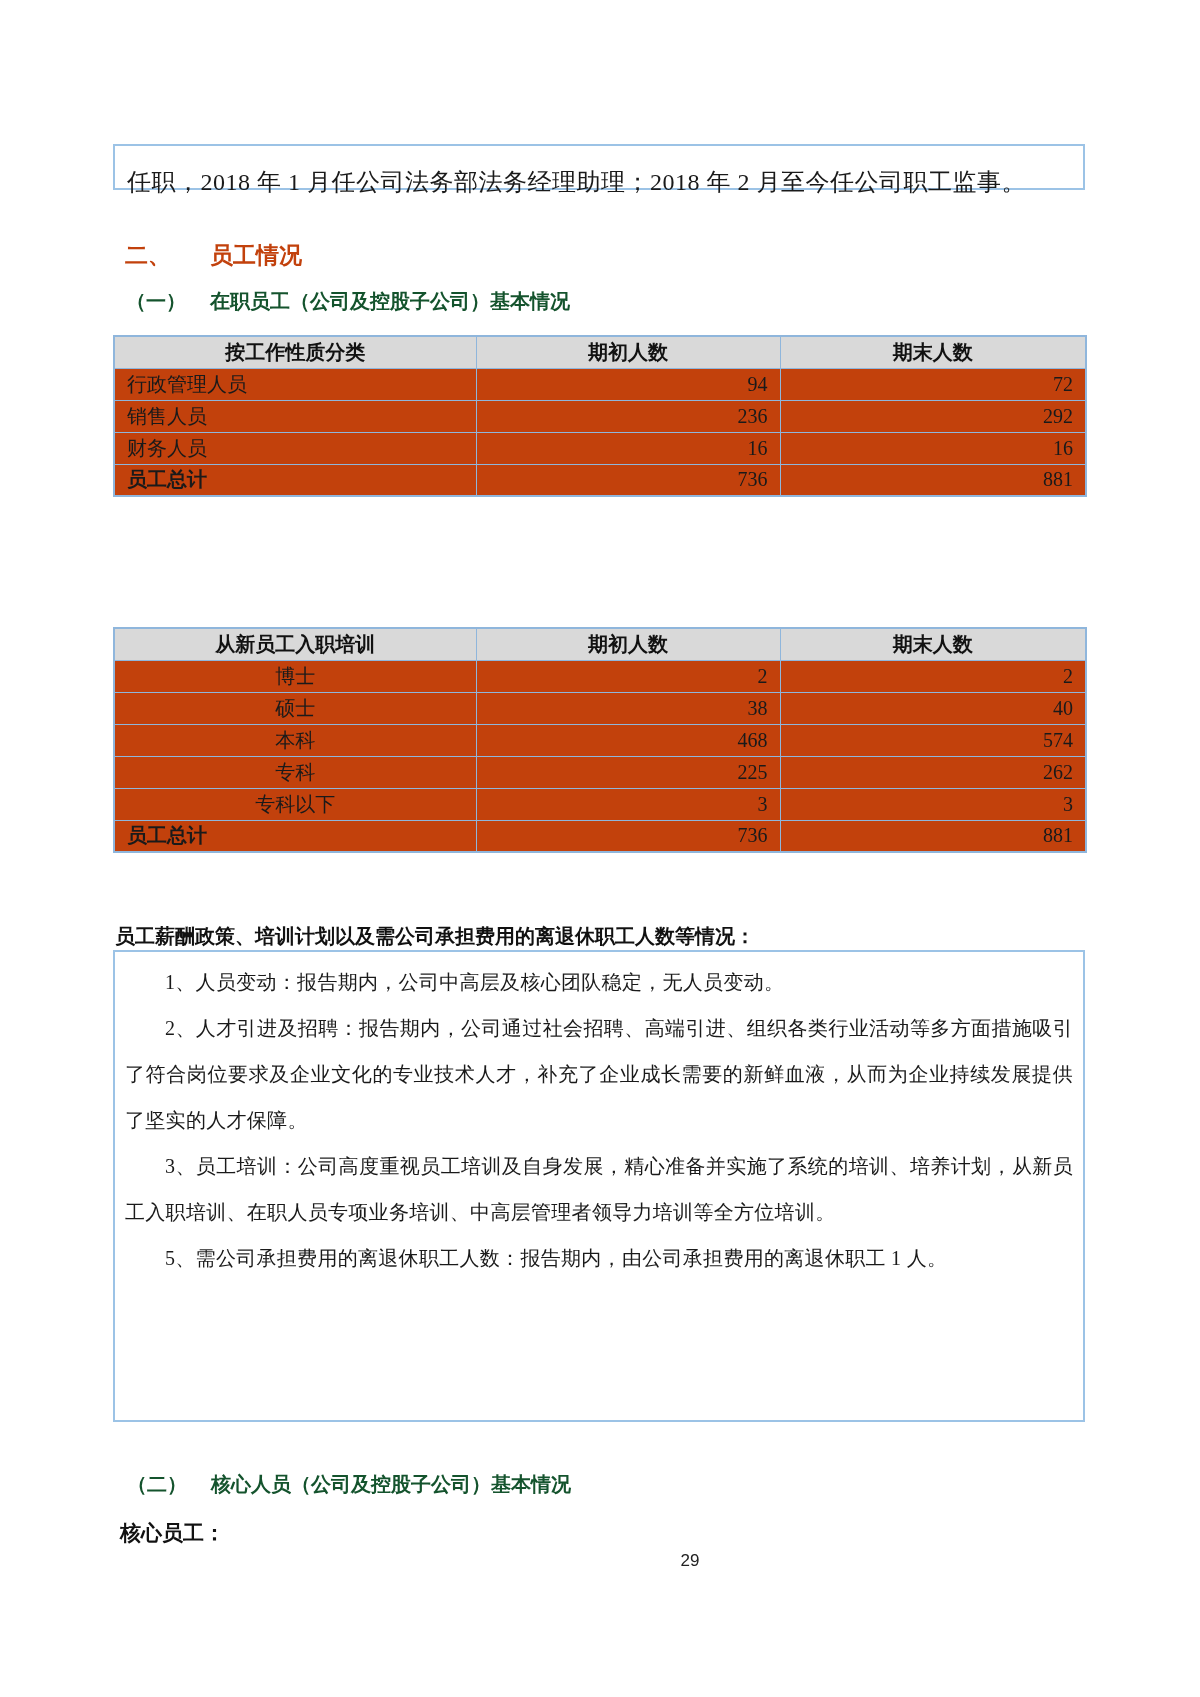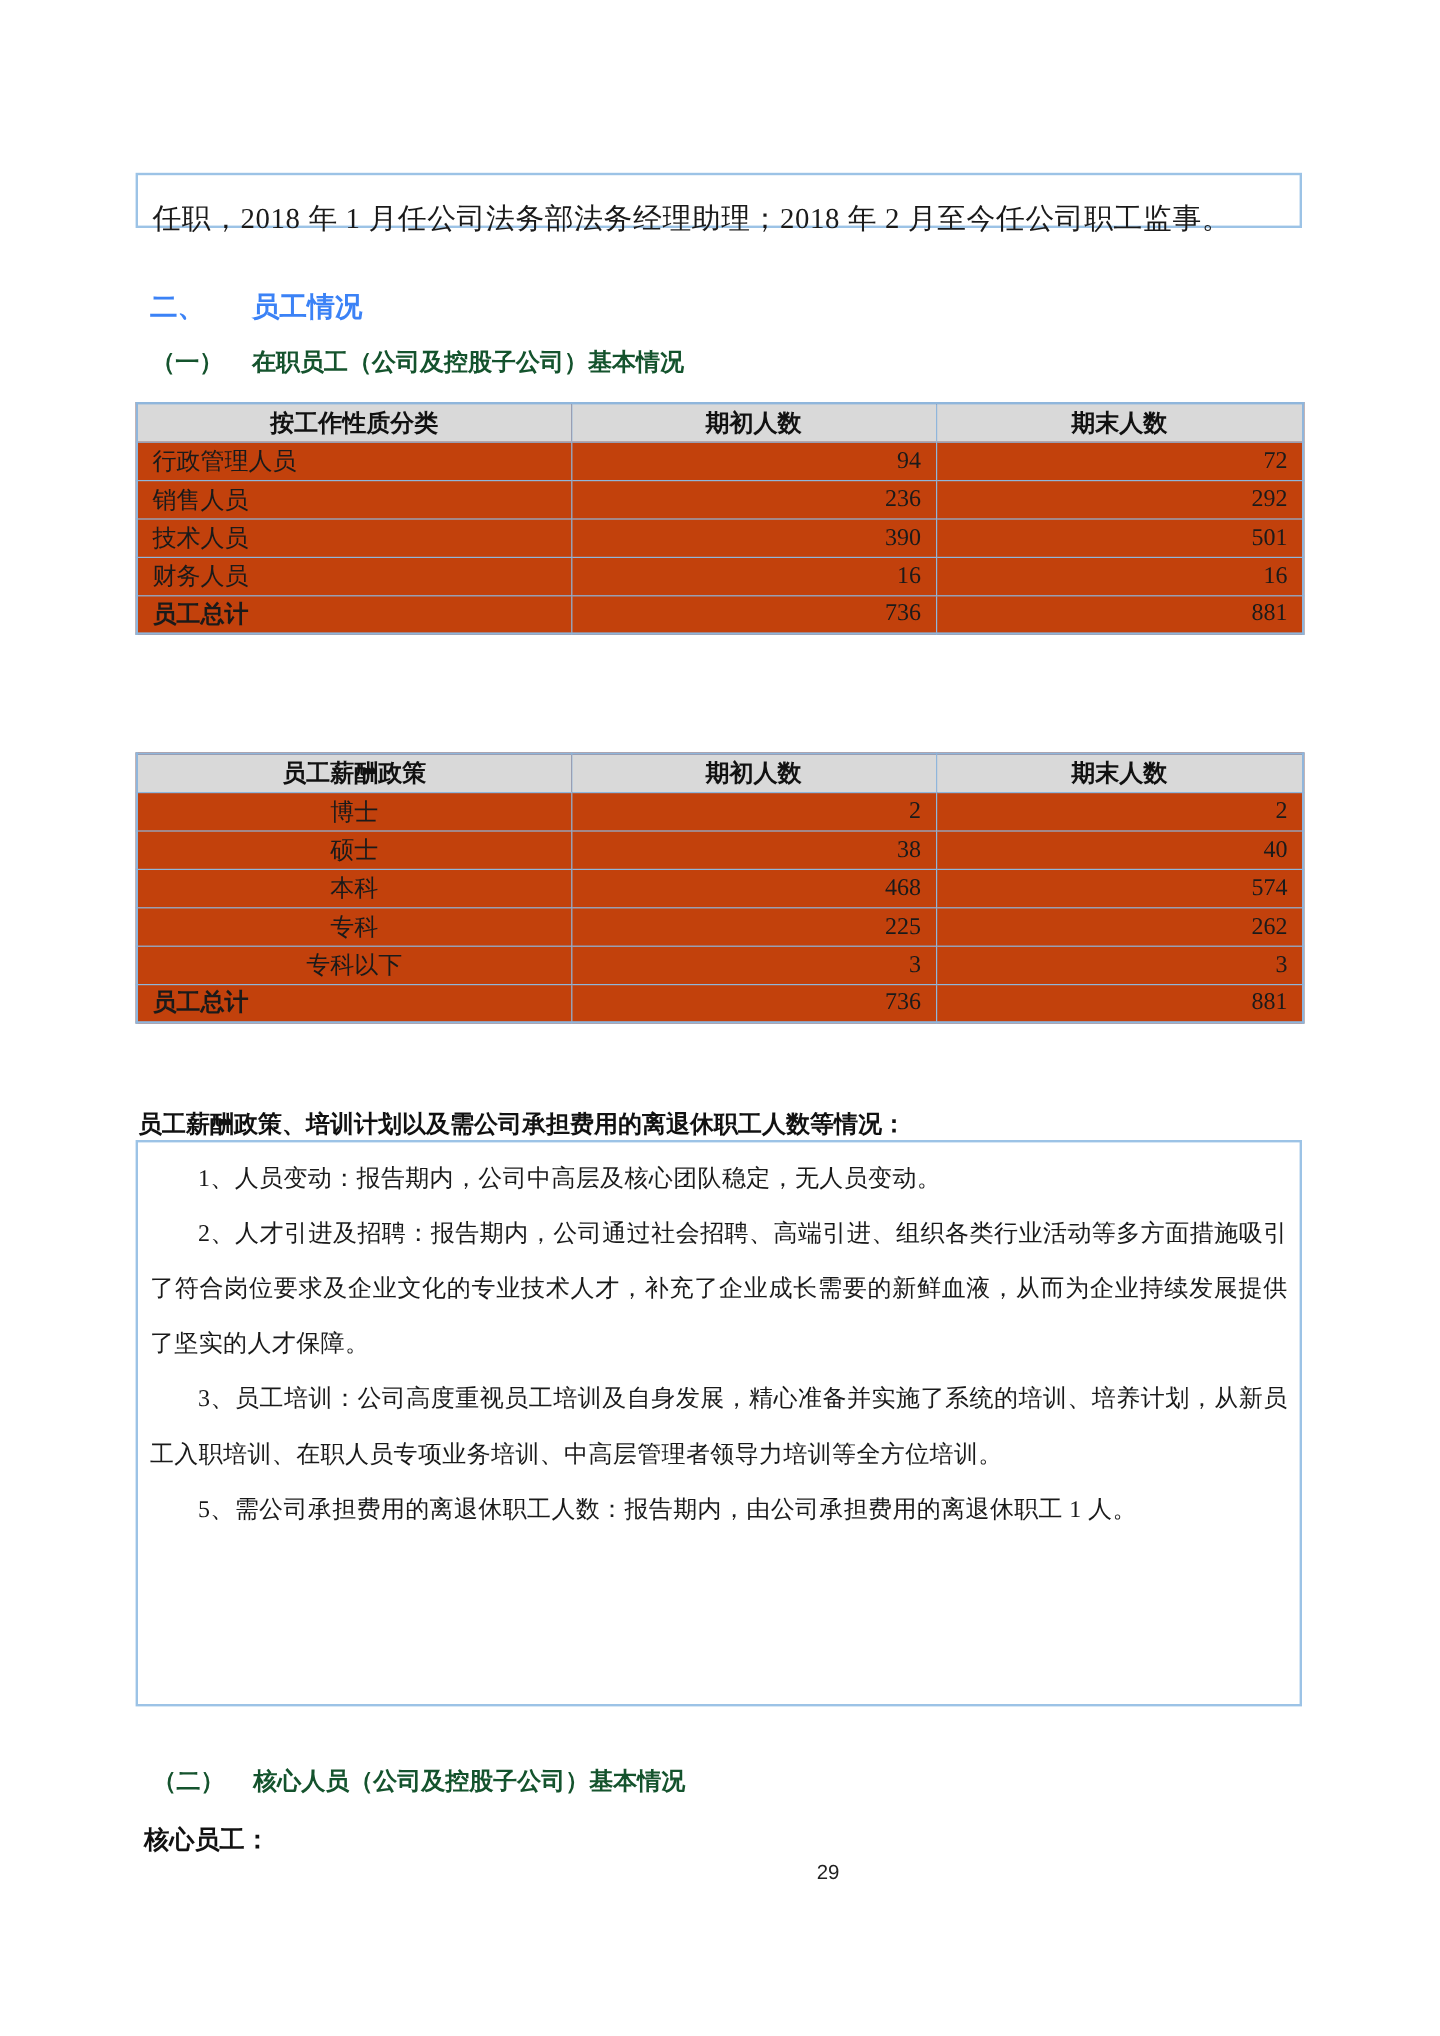--- a/index.html
+++ b/index.html
@@ -19,21 +19,21 @@
     border:2px solid #9cc3e6;
     box-sizing:border-box;
     padding:20px 12px 0 12px;
     font-size:24px;
     letter-spacing:.5px;
     background:#fff;
   }
 
   
   .h1{left:125px;top:240px;font-family:"Liberation Sans","DejaVu Sans",sans-serif;
-      font-weight:bold;font-size:23px;color:#3b82f6;}
+      font-weight:bold;font-size:23px;color:#c2410c;}
   .h1 .num{display:inline-block;width:85px;}
   .h2{font-family:"Liberation Sans","DejaVu Sans",sans-serif;font-weight:bold;
       font-size:20px;color:#14532d;}
   .h2 .num{display:inline-block;width:84px;}
   .h2a{left:126px;top:288px;}
   .h2b{left:127px;top:1471px;}
 
   
   table{border-collapse:collapse;table-layout:fixed;background:#c2410c;
         border:2px solid #8fb6dc;}
@@ -111,46 +111,41 @@
       <td class="lbl">行政管理人员</td>
       <td class="num">94</td>
       <td class="num">72</td>
     </tr>
     <tr>
       <td class="lbl">销售人员</td>
       <td class="num">236</td>
       <td class="num">292</td>
     </tr>
     <tr>
-      <td class="lbl">技术人员</td>
-      <td class="num">390</td>
-      <td class="num">501</td>
-    </tr>
-    <tr>
       <td class="lbl">财务人员</td>
       <td class="num">16</td>
       <td class="num">16</td>
     </tr>
     <tr class="total">
       <td class="lbl">员工总计</td>
       <td class="num">736</td>
       <td class="num">881</td>
     </tr>
   </tbody>
 </table>
 
 <table class="abs t2">
   <colgroup>
       <col class="c1">
       <col class="c2">
       <col class="c3">
     </colgroup>
   <thead>
     <tr>
-      <th>员工薪酬政策</th>
+      <th>从新员工入职培训</th>
       <th>期初人数</th>
       <th>期末人数</th>
     </tr>
   </thead>
   <tbody>
     <tr>
       <td class="lbl">博士</td>
       <td class="num">2</td>
       <td class="num">2</td>
     </tr>

